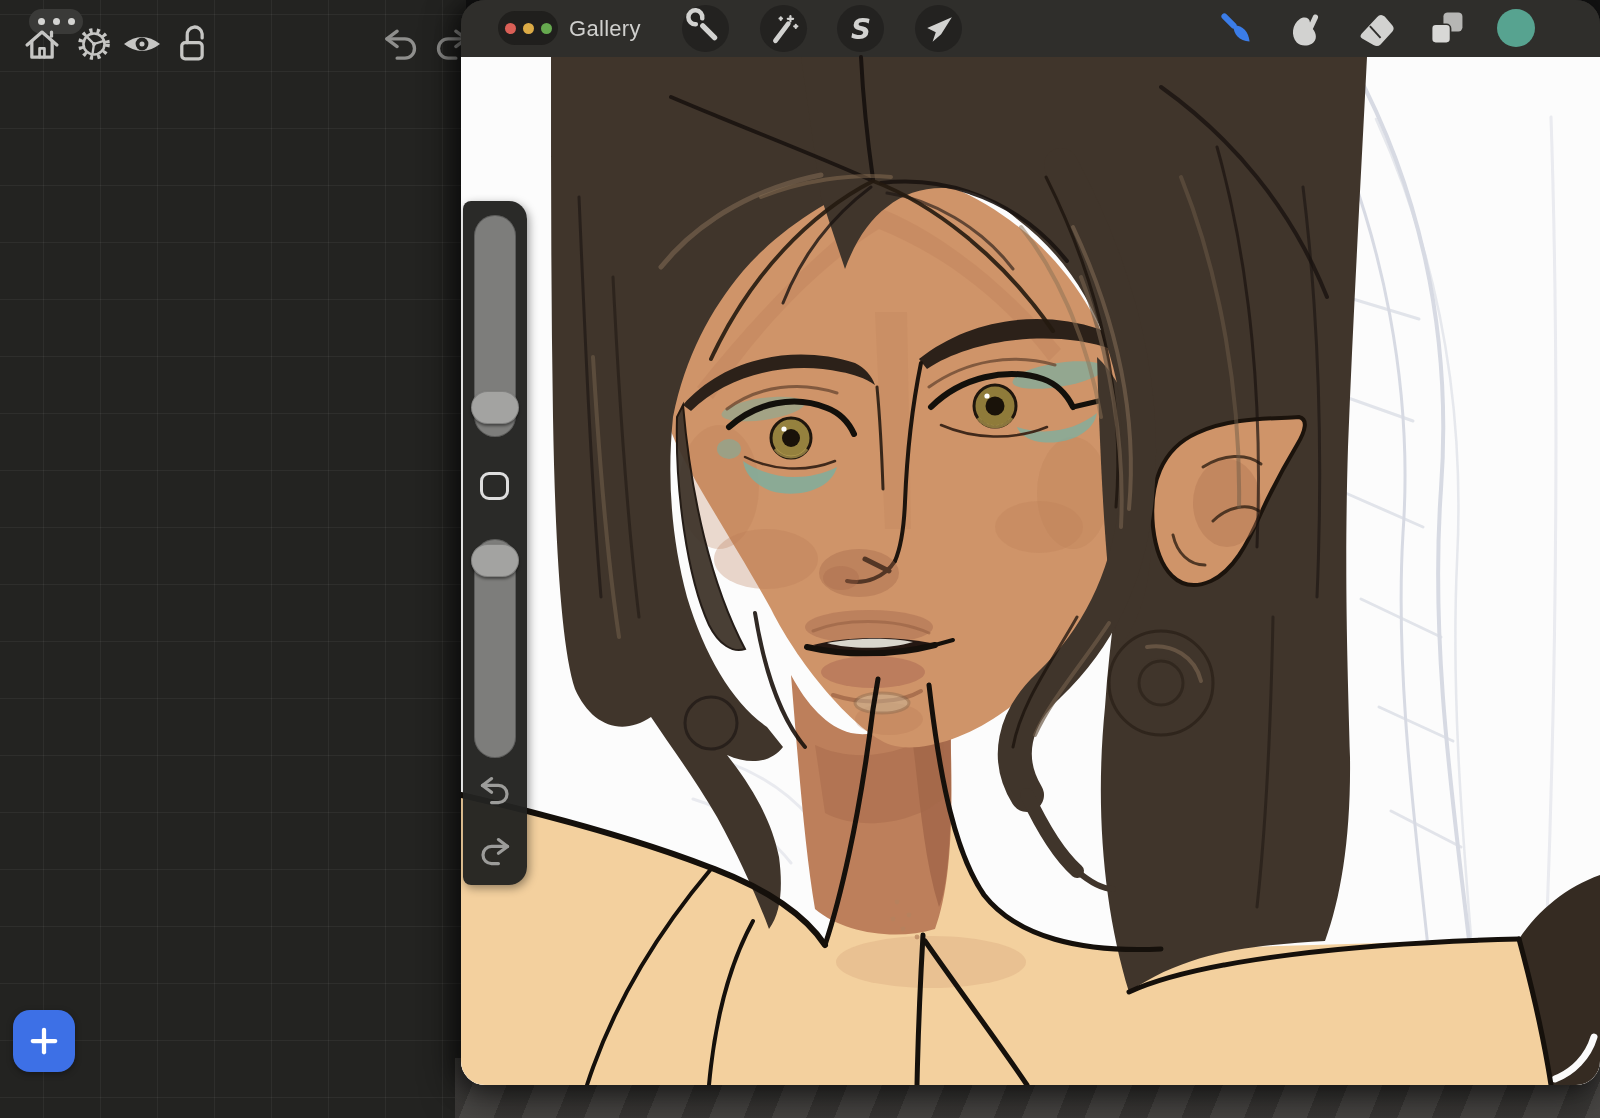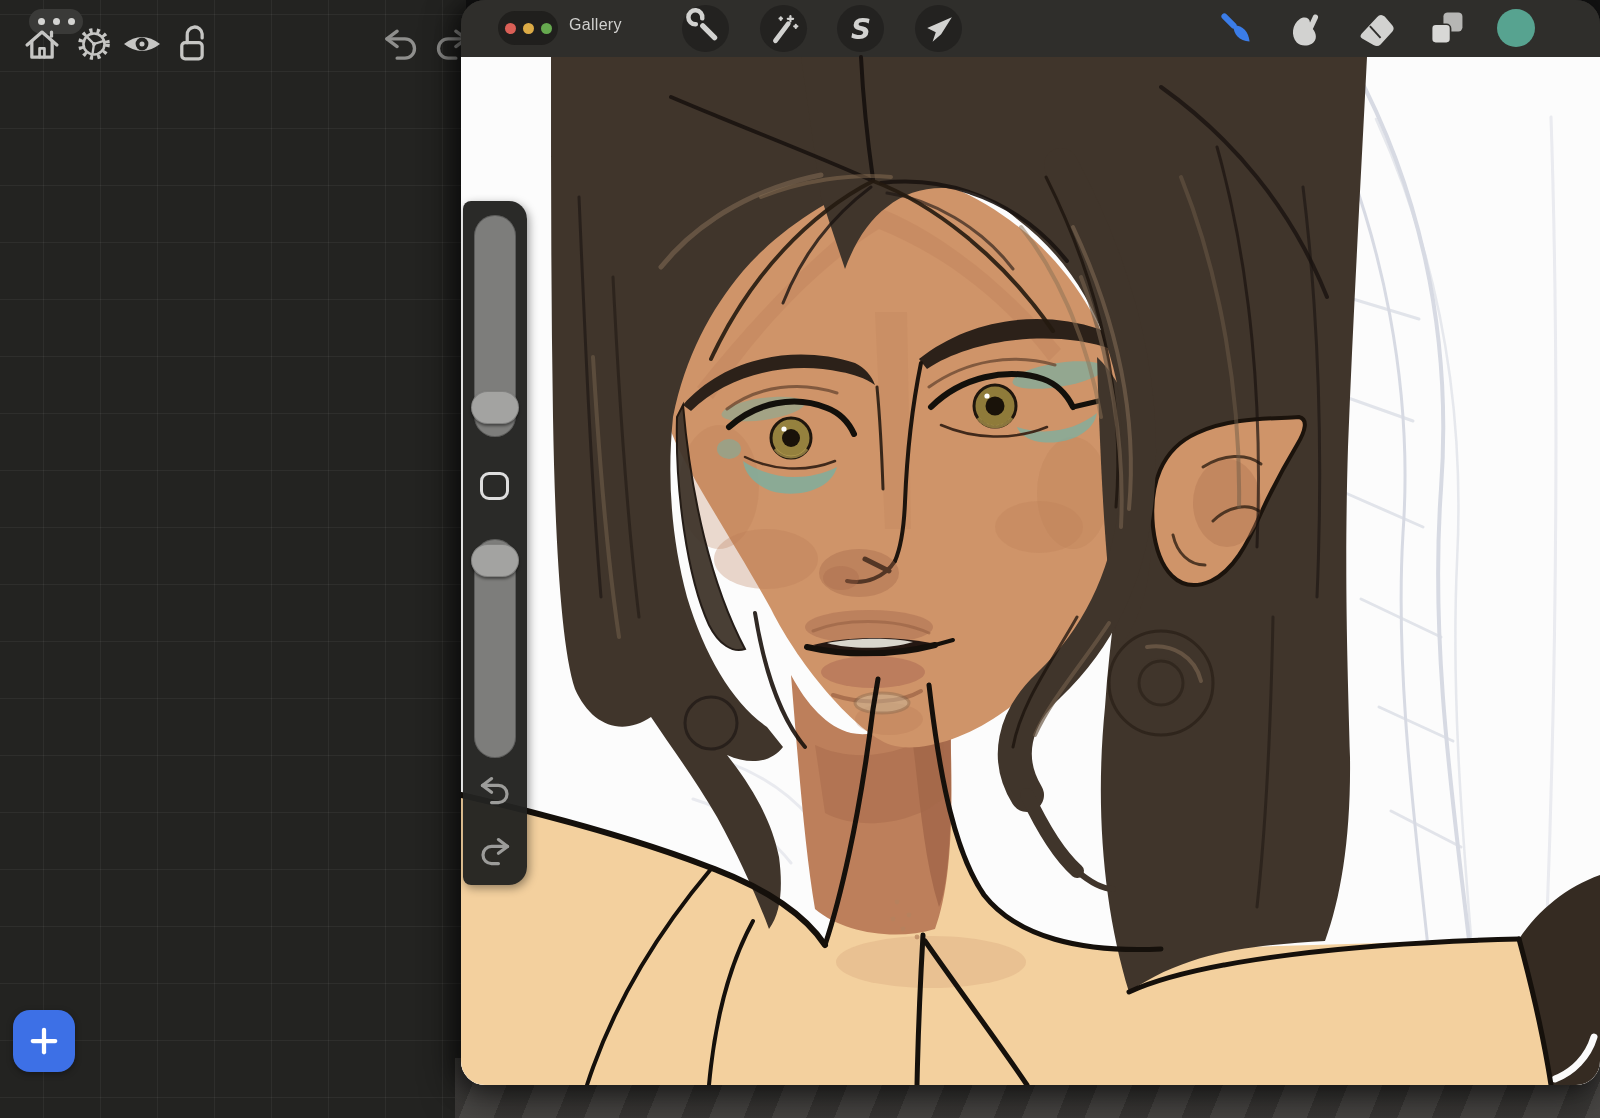--- a/index.html
+++ b/index.html
@@ -27,21 +27,21 @@
     border-radius:24px;overflow:hidden;background:var(--toolbar-bg);
     box-shadow:-8px 0 26px rgba(0,0,0,.5), 0 14px 38px rgba(0,0,0,.55);z-index:2;}
   .bottom-strip{position:absolute;left:455px;top:1058px;right:0;bottom:0;z-index:1;
     background:
       repeating-linear-gradient(112deg, rgba(0,0,0,.16) 0 26px, rgba(255,255,255,.025) 26px 58px),
       linear-gradient(#504e4b,#454341);}
   .toolbar{position:absolute;left:0;top:0;width:100%;height:57px;background:var(--toolbar-bg);}
   .traffic-pill{position:absolute;left:37px;top:11px;width:60px;height:34px;border-radius:17px;
     background:#201f1d;display:flex;align-items:center;justify-content:center;gap:7px;}
   .traffic-pill i{width:11px;height:11px;border-radius:50%;display:block;}
-  .gallery-label{position:absolute;left:108px;top:16px;font-size:16px;color:#d0d0ce;
+  .gallery-label{position:absolute;left:108px;top:16px;font-size:22px;color:#d0d0ce;
     letter-spacing:.3px;font-weight:400;cursor:default;}
   .tb-circle{position:absolute;top:5px;width:47px;height:47px;border-radius:50%;background:#232220;
     display:flex;align-items:center;justify-content:center;}
   .tb-icon{position:absolute;top:9px;width:40px;height:40px;display:flex;align-items:center;justify-content:center;}
   .color-swatch{position:absolute;top:9px;width:38px;height:38px;border-radius:50%;background:var(--swatch);}
 
   
   .canvas-area{position:absolute;left:0;top:57px;width:1139px;height:1028px;background:var(--canvas);}
   .canvas-area svg.art{display:block;width:1139px;height:1028px;}
 

